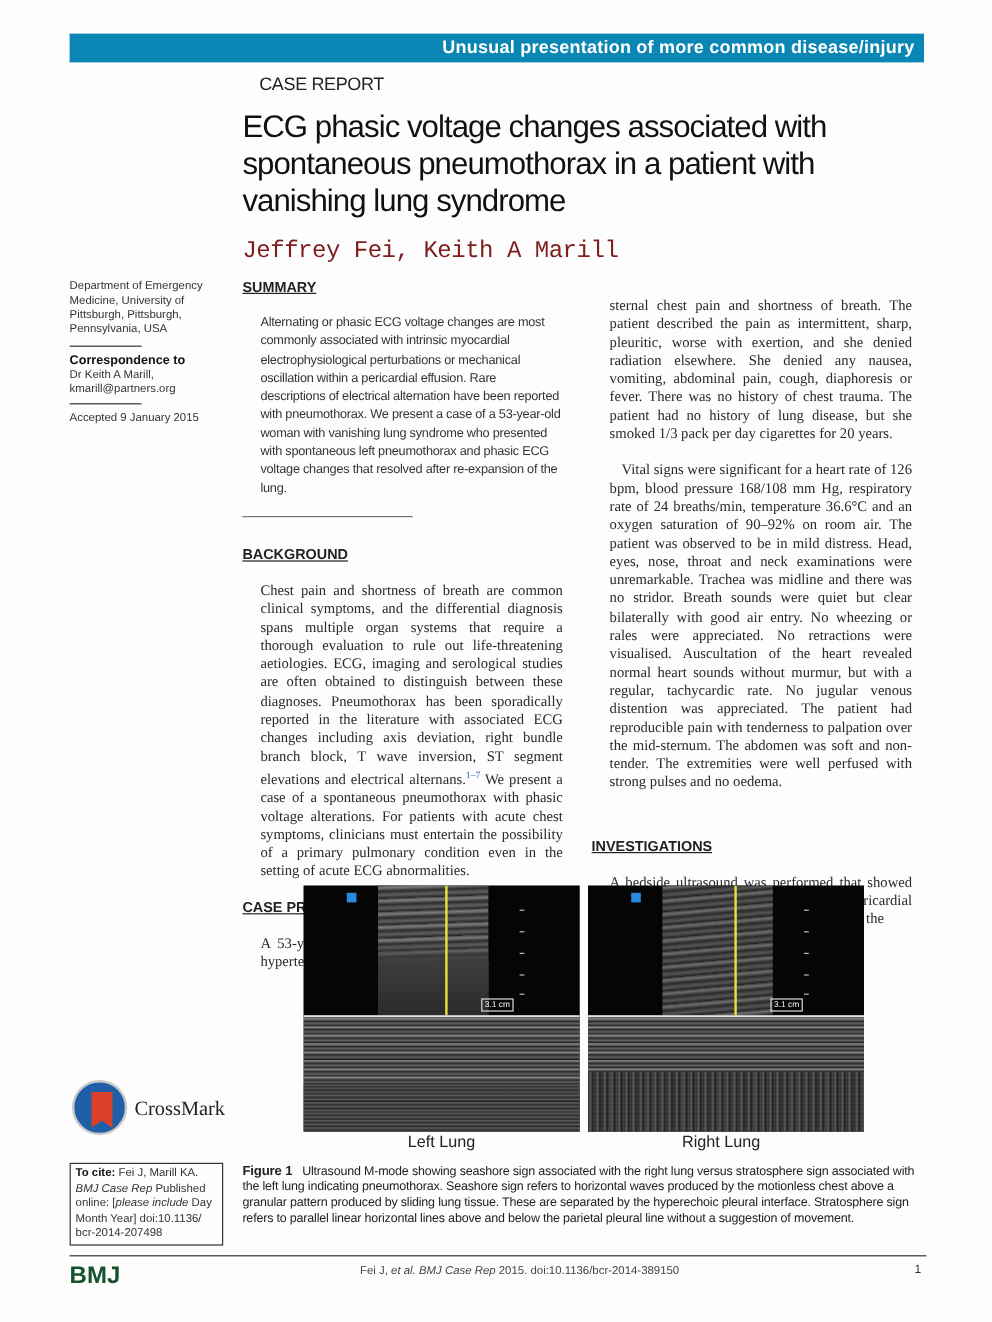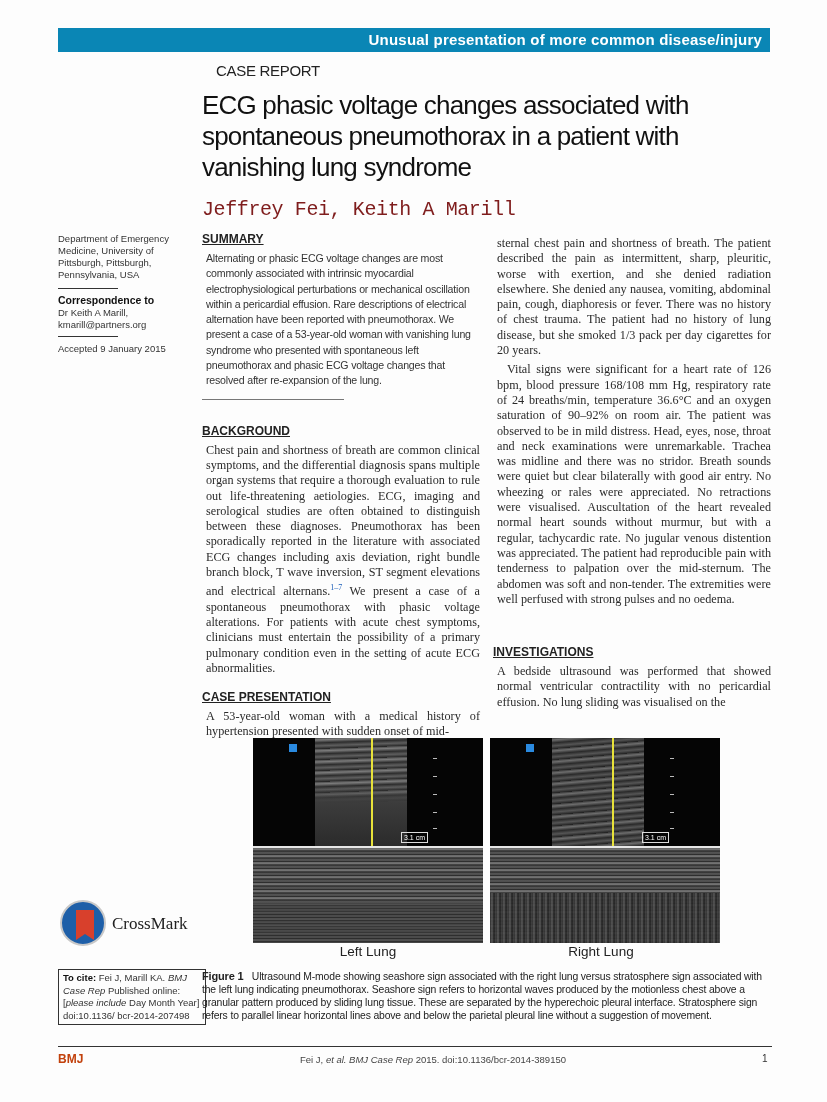--- a/index.html
+++ b/index.html
@@ -29,21 +29,21 @@
   .side {
     position: absolute; left: 58px; width: 120px;
     font-family: "Liberation Sans", sans-serif; font-size: 9.5px; line-height: 12px; color: #333;
   }
   .side b { font-size: 10.5px; color: #111; }
   .side-rule { position: absolute; left: 58px; width: 60px; height: 1px; background: #333; }
   .col {
     position: absolute; width: 282px; font-size: 12.2px; line-height: 15.3px;
     text-align: justify; color: #2a2a2a;
   }
-  .col p { margin: 4px; }
+  .col p { margin: 15px; }
   .col p.indent { text-indent: 10px; }
   .h {
     font-family: "Liberation Sans", sans-serif; font-weight: bold; font-size: 12px;
     color: #222; margin: 0; line-height: 15px; text-decoration: underline;
   }
   .summary-text {
     font-family: "Liberation Sans", sans-serif; font-size: 10.6px; line-height: 15.3px;
     text-align: left; color: #333; letter-spacing: -0.2px;
   }
   .rule-short { width: 142px; height: 1px; background: #777; margin-top: 10px; }
@@ -92,35 +92,35 @@
   }
   .cm-ribbon {
     position: absolute; left: 14px; top: 8px; width: 18px; height: 30px; background: #d8402c;
     clip-path: polygon(0 0, 100% 0, 100% 100%, 50% 80%, 0 100%);
   }
   .cm-text {
     position: absolute; left: 52px; top: 14px; font-family: "Liberation Serif", serif;
     font-size: 17px; color: #222;
   }
   .cite-box {
-    position: absolute; left: 58px; top: 969px; width: 148px; padding: 2px 4px;
+    position: absolute; left: 58px; top: 969px; width: 128px; padding: 2px 4px;
     border: 1px solid #333; font-family: "Liberation Sans", sans-serif; font-size: 9.5px;
     line-height: 12.5px; color: #333; box-sizing: border-box;
   }
   .cite-box b { color: #111; }
   .caption {
     position: absolute; left: 202px; top: 970px; width: 570px;
     font-family: "Liberation Sans", sans-serif; font-size: 10.4px; line-height: 13px; color: #222;
     letter-spacing: -0.15px;
   }
   .caption b { font-size: 11px; }
   .footer-rule { position: absolute; left: 58px; top: 1046px; width: 714px; height: 1px; background: #333; }
   .bmj {
     position: absolute; left: 58px; top: 1052px; font-family: "Liberation Sans", sans-serif;
-    font-weight: bold; font-size: 12px; color: #c2410c;
+    font-weight: bold; font-size: 20px; color: #14532d;
   }
   .footer-cite {
     position: absolute; left: 300px; top: 1054px; font-family: "Liberation Sans", sans-serif;
     font-size: 9.5px; color: #444;
   }
   .page-num {
     position: absolute; left: 762px; top: 1053px; font-family: "Liberation Sans", sans-serif;
     font-size: 10px; color: #333;
   }
 </style>

